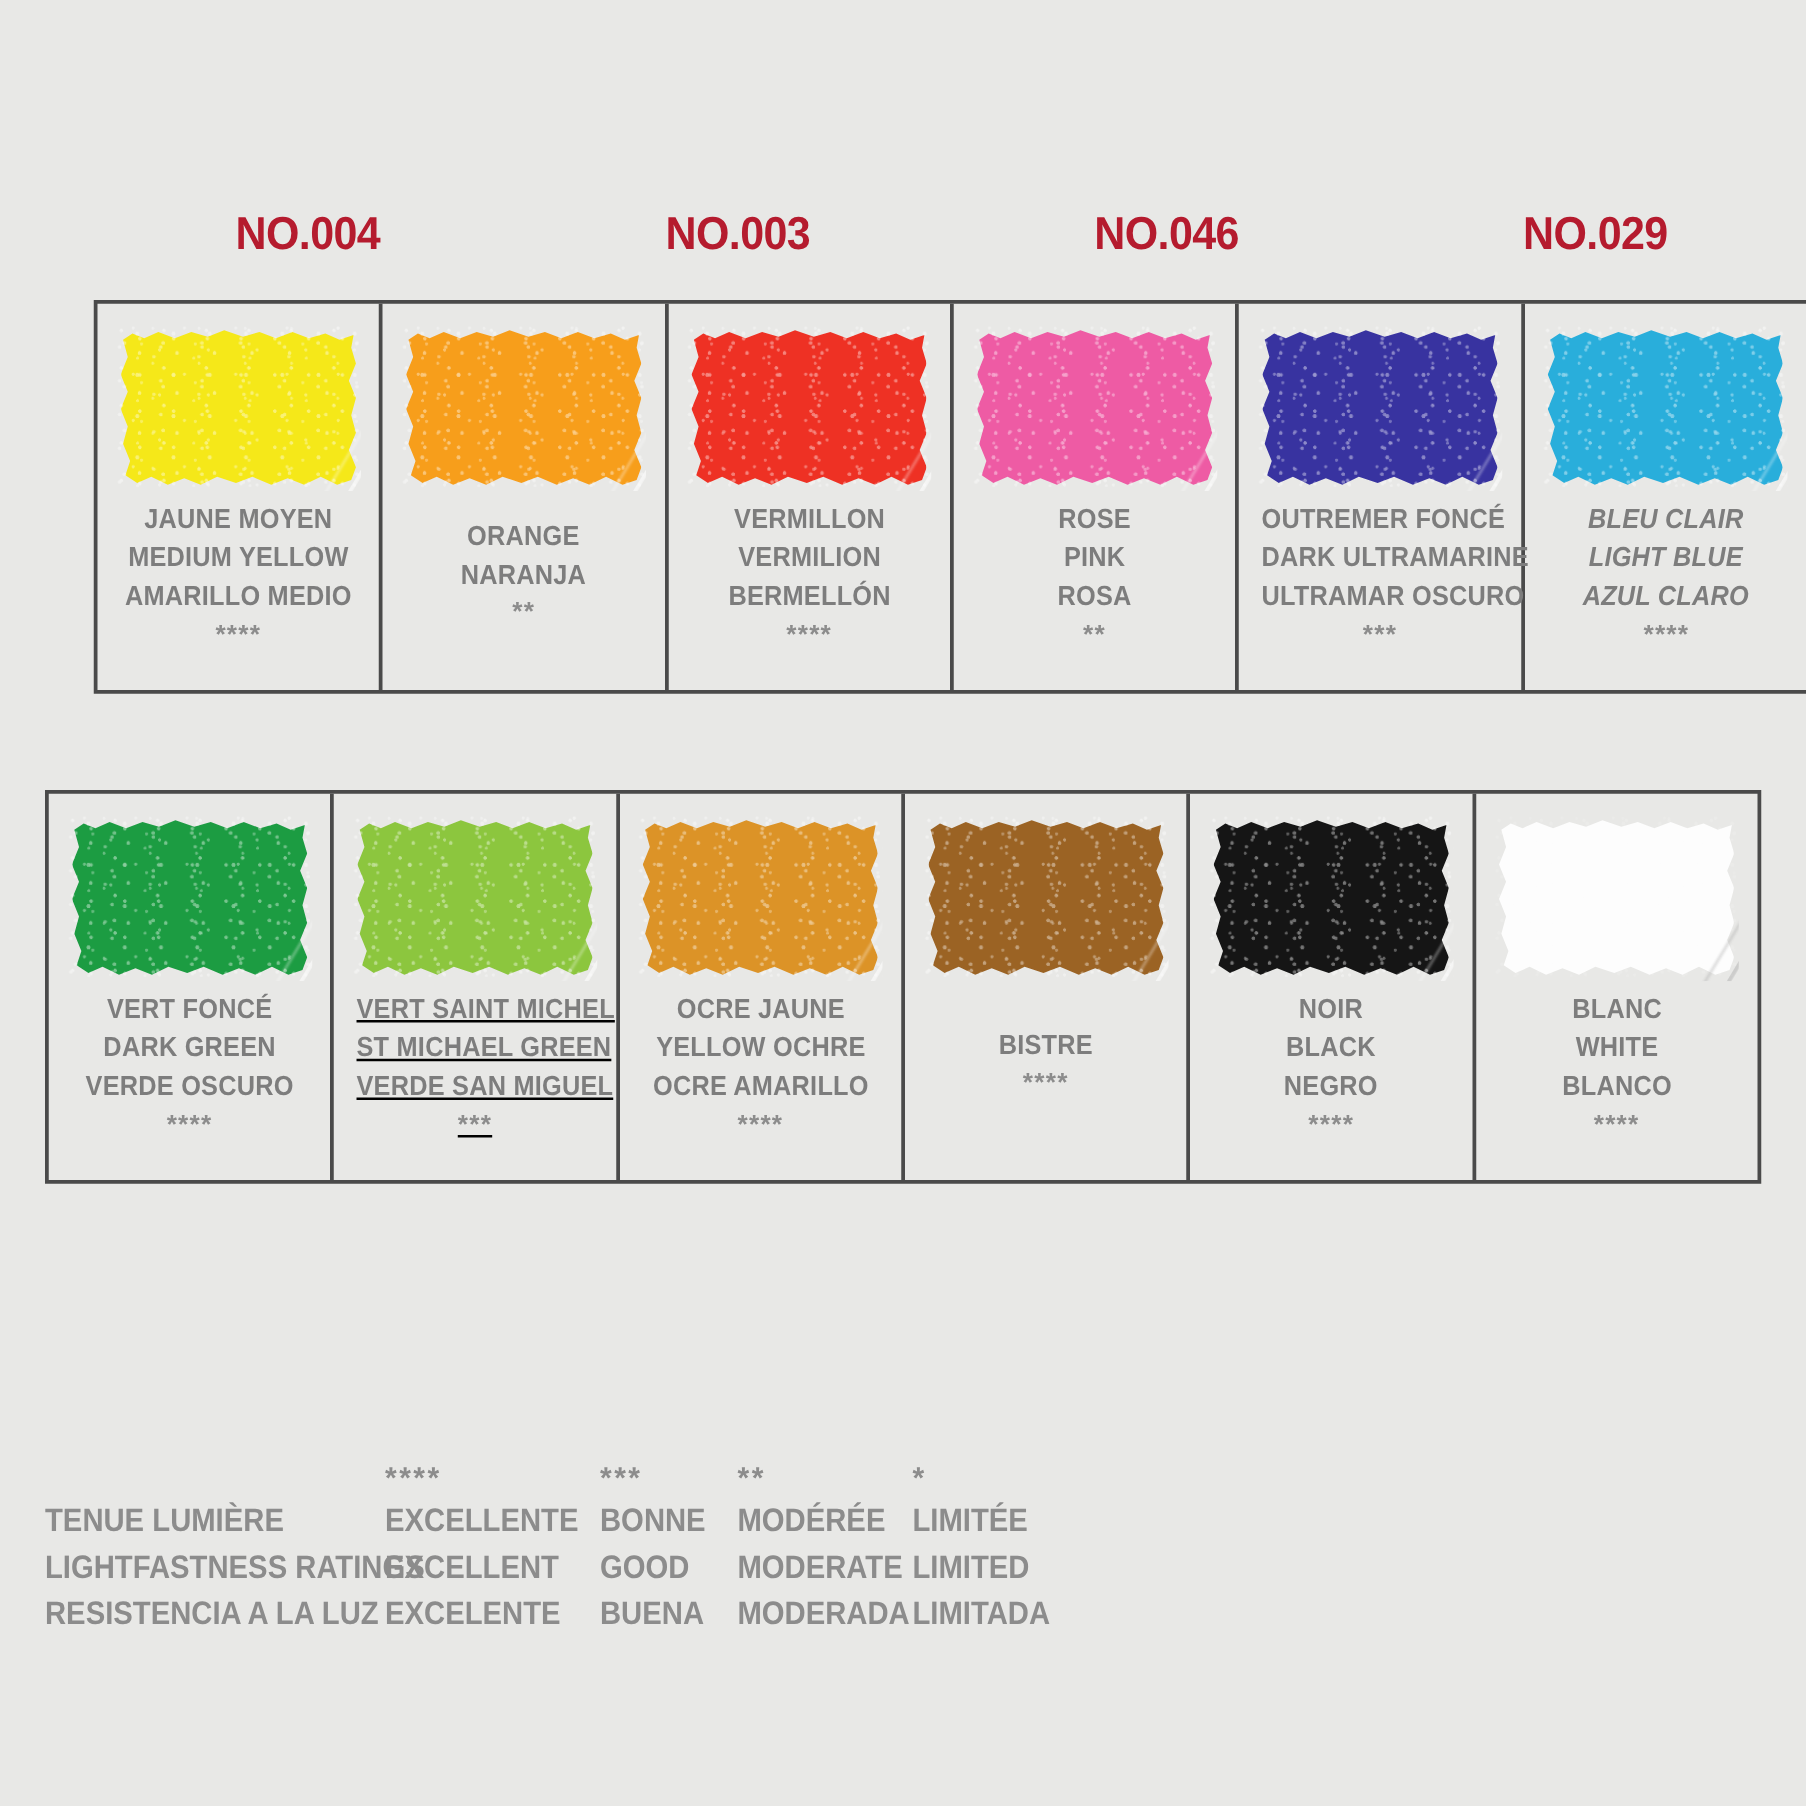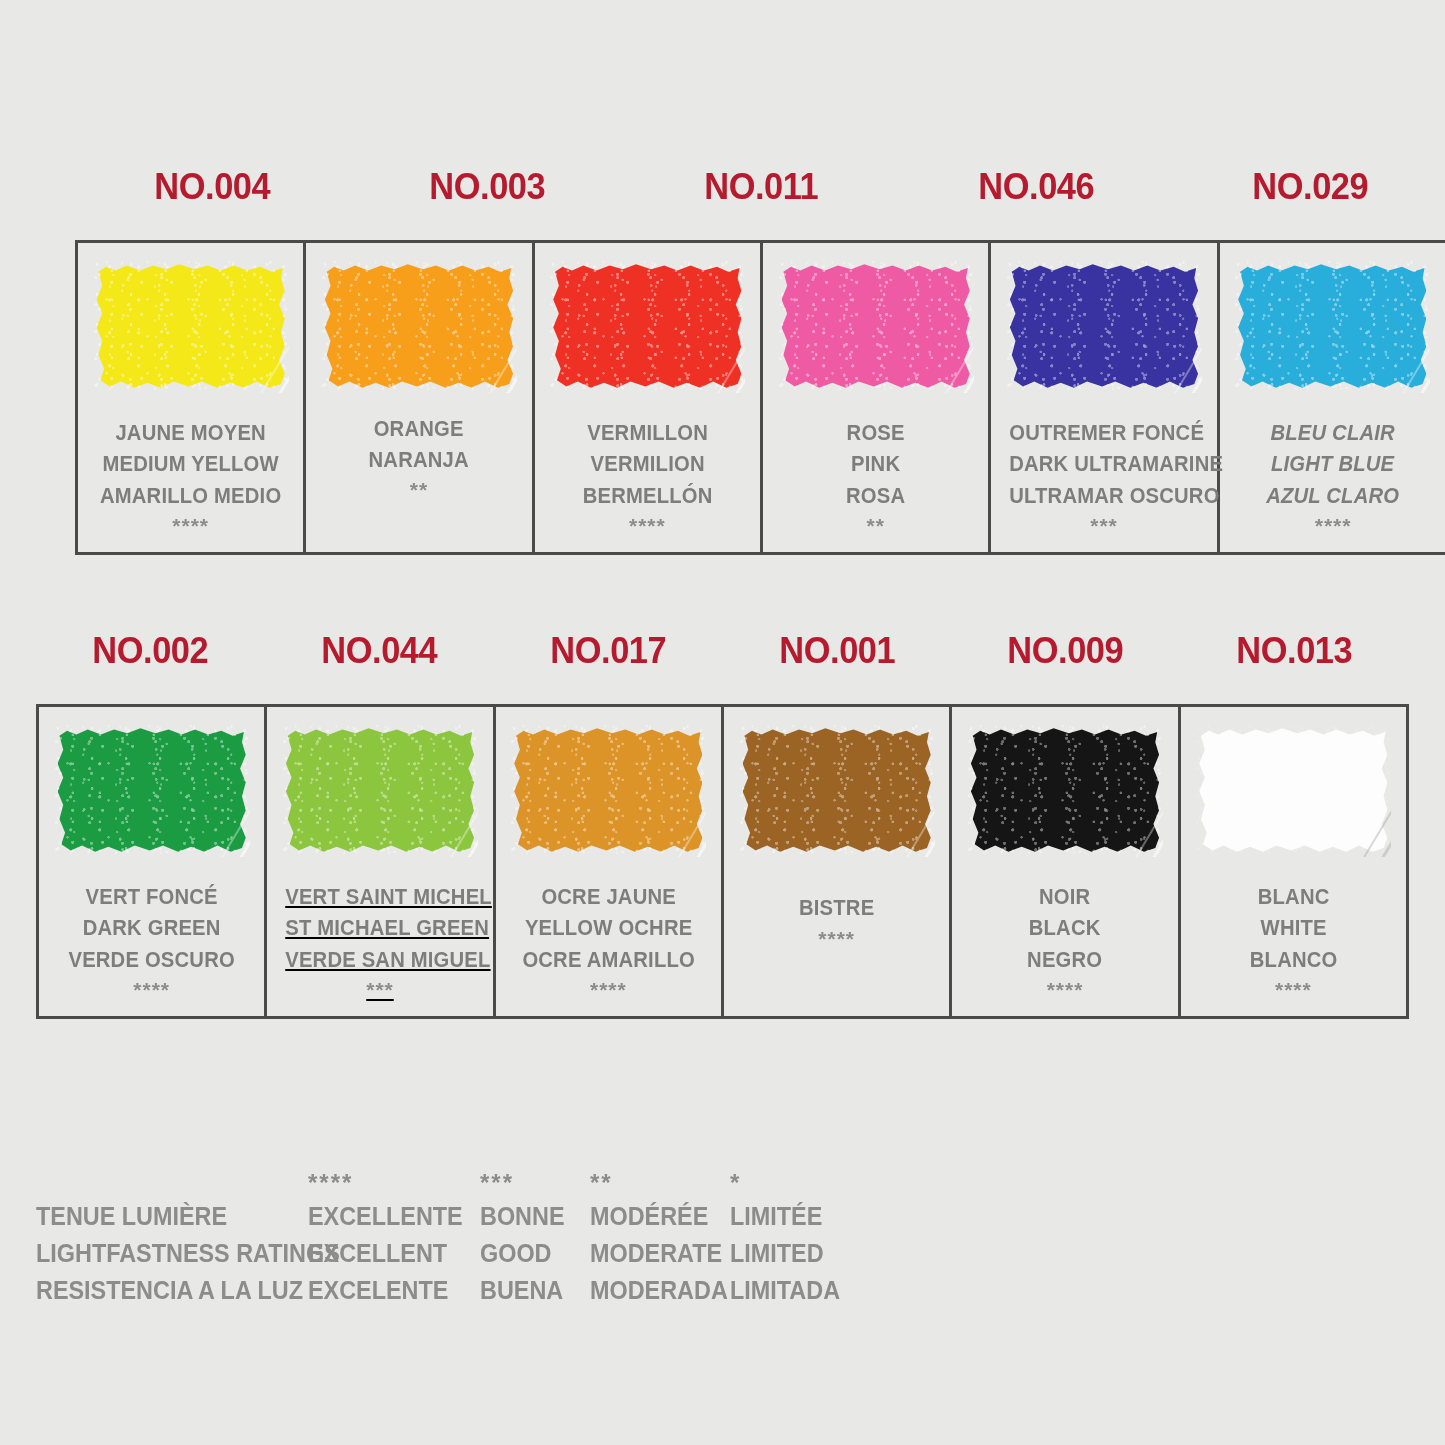--- a/index.html
+++ b/index.html
@@ -159,21 +159,21 @@
   
   .swatch.light .grain { mix-blend-mode: multiply; opacity: .18; }
   .swatch.light .streak,
   .swatch.light .streak2 { background: rgba(170,170,170,.45); }
 
   
   .names {
     text-align: center;
     display: flex;
     flex-direction: column;
-    justify-content: flex-end;
+    justify-content: flex-start;
     flex: 1 1 auto;
     width: 100%;
     padding-top: 2px;
   }
   .names.center { justify-content: center; padding-bottom: 22px; }
   .name-line {
     font-family: "Liberation Sans Narrow", "Liberation Sans", sans-serif;
     font-size: 22px;
     font-weight: 700;
     color: #7d7d7d;
@@ -227,21 +227,20 @@
 </style>
 </head>
 <body style="background: rgb(232, 232, 230);">
 
 <div class="sheet">
 
   <div class="row-block r1">
     <div class="code-strip">
       <div class="code-cell"><span class="code-label" style="color: rgb(181, 27, 46);">NO.004</span></div>
       <div class="code-cell"><span class="code-label" style="color: rgb(181, 27, 46);">NO.003</span></div>
-      <div class="code-cell"><span class="code-label" style="color: rgb(181, 27, 46);">NO.011</span></div>
       <div class="code-cell"><span class="code-label" style="color: rgb(181, 27, 46);">NO.046</span></div>
       <div class="code-cell"><span class="code-label" style="color: rgb(181, 27, 46);">NO.029</span></div>
     </div>
 
     <div class="card-row" style="border-color: rgb(74, 74, 74);">
 
       <div class="card" style="border-right-color: rgb(74, 74, 74);">
         <div class="swatch-wrap">
           <div class="swatch" style="--c: #f5e819;">
             <div class="base"></div>
@@ -339,28 +338,20 @@
           <div class="name-line" style="color: rgb(125, 125, 125);">LIGHT BLUE</div>
           <div class="name-line" style="color: rgb(125, 125, 125);">AZUL CLARO</div>
           <div class="stars">****</div>
         </div>
       </div>
 
     </div>
   </div>
 
   <div class="row-block r2">
-    <div class="code-strip">
-      <div class="code-cell"><span class="code-label" style="color: rgb(181, 27, 46);">NO.002</span></div>
-      <div class="code-cell"><span class="code-label" style="color: rgb(181, 27, 46);">NO.044</span></div>
-      <div class="code-cell"><span class="code-label" style="color: rgb(181, 27, 46);">NO.017</span></div>
-      <div class="code-cell"><span class="code-label" style="color: rgb(181, 27, 46);">NO.001</span></div>
-      <div class="code-cell"><span class="code-label" style="color: rgb(181, 27, 46);">NO.009</span></div>
-      <div class="code-cell"><span class="code-label" style="color: rgb(181, 27, 46);">NO.013</span></div>
-    </div>
 
     <div class="card-row" style="border-color: rgb(74, 74, 74);">
 
       <div class="card" style="border-right-color: rgb(74, 74, 74);">
         <div class="swatch-wrap">
           <div class="swatch" style="--c: #1c9c42;">
             <div class="base"></div>
             <div class="grain"></div>
             <div class="streak"></div>
             <div class="streak2"></div>

